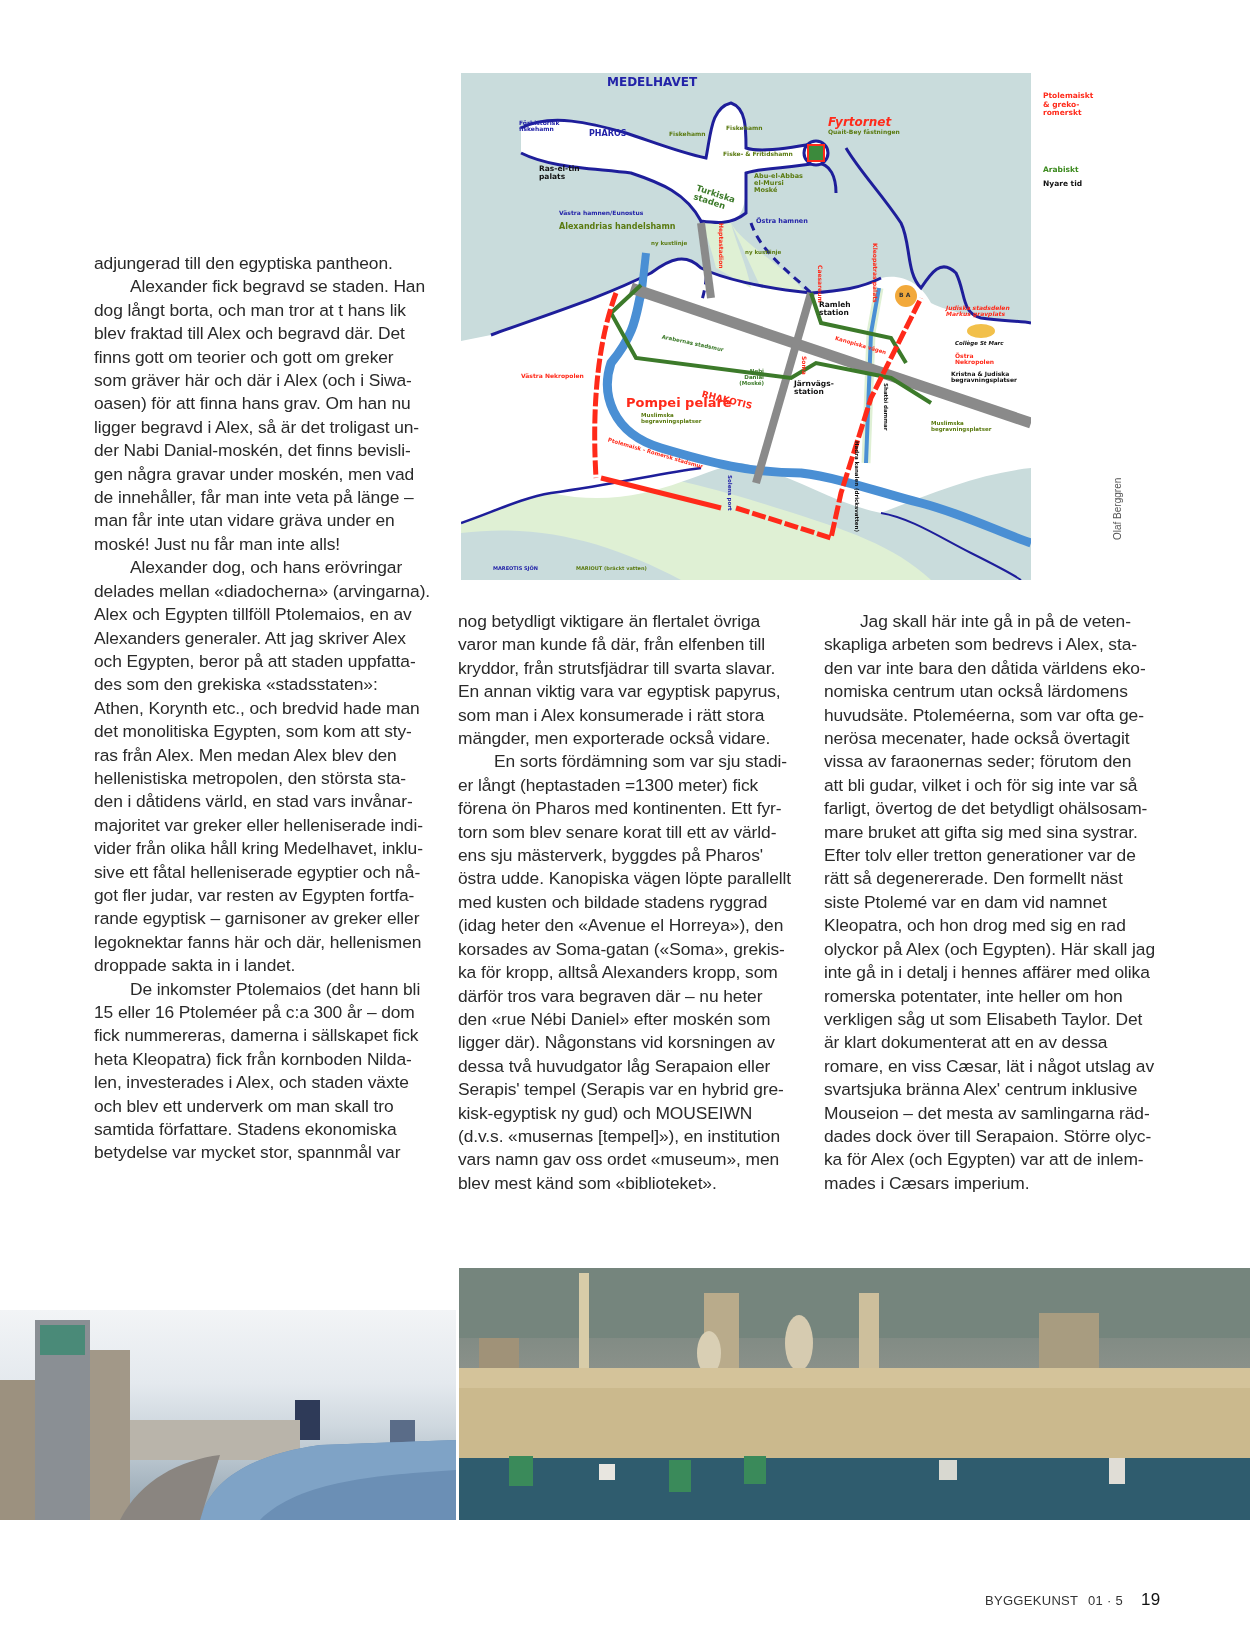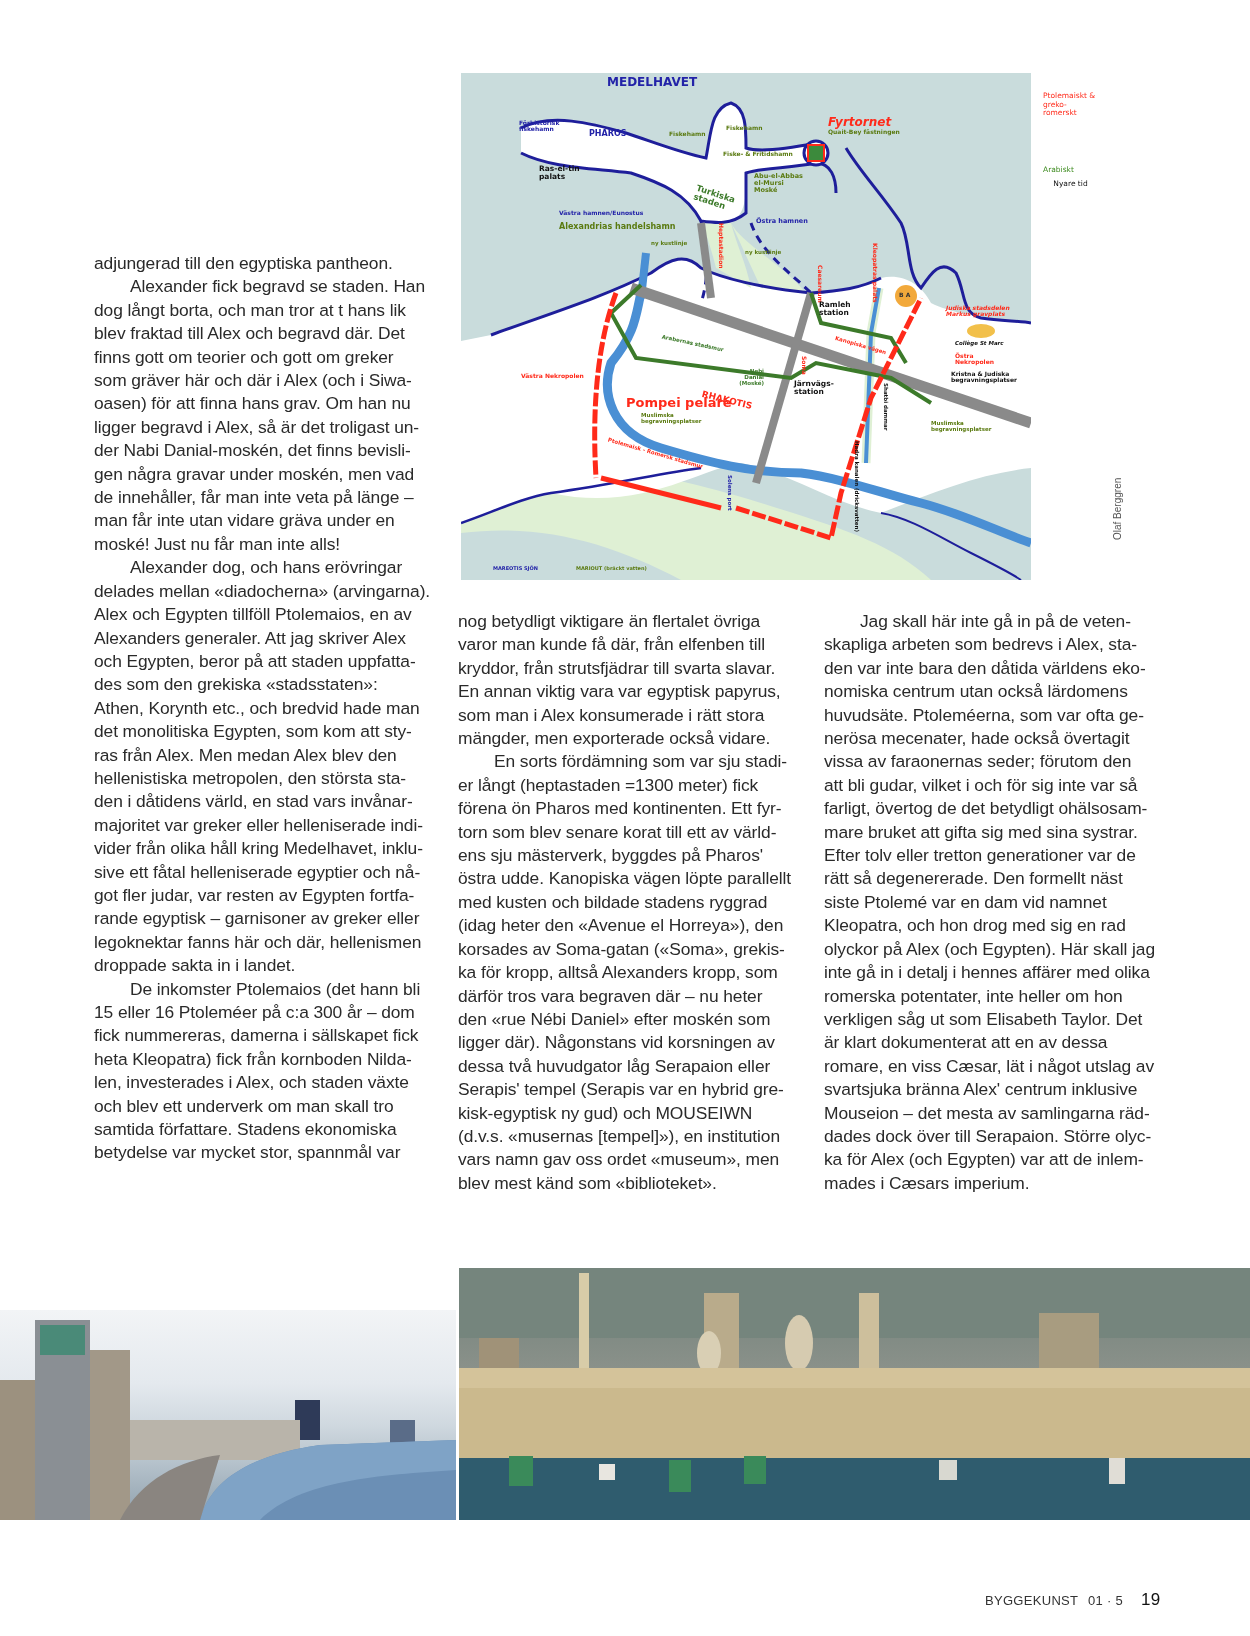--- a/index.html
+++ b/index.html
@@ -12,21 +12,21 @@
   #col1 { left:94px; top:252px; width:330px; }
   #col2 { left:458px; top:610px; width:335px; }
   #col3 { left:824px; top:610px; width:335px; }
 
   
   #map { position:absolute; left:461px; top:73px; width:570px; height:507px; overflow:hidden; background:#c9dcdc; }
   #map svg { position:absolute; left:0; top:0; }
   .mlbl { position:absolute; font-family:"DejaVu Sans", sans-serif; font-weight:bold; white-space:nowrap; line-height:1.05; }
   .vert { writing-mode:vertical-rl; }
 
-  #legend { position:absolute; left:1043px; top:92px; font-family:"DejaVu Sans", sans-serif; font-weight:normal; font-size:7.5px; line-height:8.5px; }
+  #legend { position:absolute; left:1043px; top:92px; font-family:"DejaVu Sans", sans-serif; font-weight:bold; font-size:7.5px; line-height:8.5px; }
   #legend div { margin-bottom:6px; }
   #credit { position:absolute; left:1112px; top:540px; font-size:10px; color:#555; transform:rotate(-90deg); transform-origin:left top; white-space:nowrap; }
 
   
   #photo-left { position:absolute; left:0; top:1310px; width:456px; height:210px; overflow:hidden;
     background:linear-gradient(180deg,#f2f4f6 0%,#e4e9ee 35%,#cfd8df 55%,#8ea0ad 100%); }
   #photo-right { position:absolute; left:459px; top:1268px; width:791px; height:252px; overflow:hidden;
     background:linear-gradient(180deg,#6f7f78 0%,#8a918a 40%,#bfae86 60%,#2f5868 72%,#2a5567 100%); }
 
   #footer { position:absolute; left:985px; top:1590px; font-size:13px; color:#333; letter-spacing:0.3px; }
@@ -121,21 +121,21 @@
   <span class="mlbl vert" style="left:265px;top:402px;font-size:5.5px;color:#2323a8;">Solens port</span>
   <span class="mlbl vert" style="left:421px;top:310px;font-size:5.5px;color:#111;">Shatbi dammar</span>
   <span class="mlbl vert" style="left:392px;top:368px;font-size:5.5px;color:#111;">Hadra kanalen (dricksvatten)</span>
   <span class="mlbl" style="left:32px;top:493px;font-size:5px;color:#2323a8;">MAREOTIS SJÖN</span>
   <span class="mlbl" style="left:115px;top:493px;font-size:5px;color:#5a7a10;">MARIOUT (bräckt vatten)</span>
 </div>
 
 <div id="legend">
   <div style="color:#ff2a1a;width:55px;">Ptolemaiskt &amp; greko-romerskt</div>
   <div style="color:#3c8a1e;margin-top:48px;">Arabiskt</div>
-  <div style="color:#111;text-align:center;">Nyare tid</div>
+  <div style="color:#111;">Nyare tid</div>
 </div>
 
 <div id="credit">Olaf Berggren</div>
 
 <div id="col1" class="col">
     <span class="ln">adjungerad till den egyptiska pantheon.</span>
     <span class="ln ind">Alexander fick begravd se staden. Han</span>
     <span class="ln">dog långt borta, och man tror at t hans lik</span>
     <span class="ln">blev fraktad till Alex och begravd där. Det</span>
     <span class="ln">finns gott om teorier och gott om greker</span>

